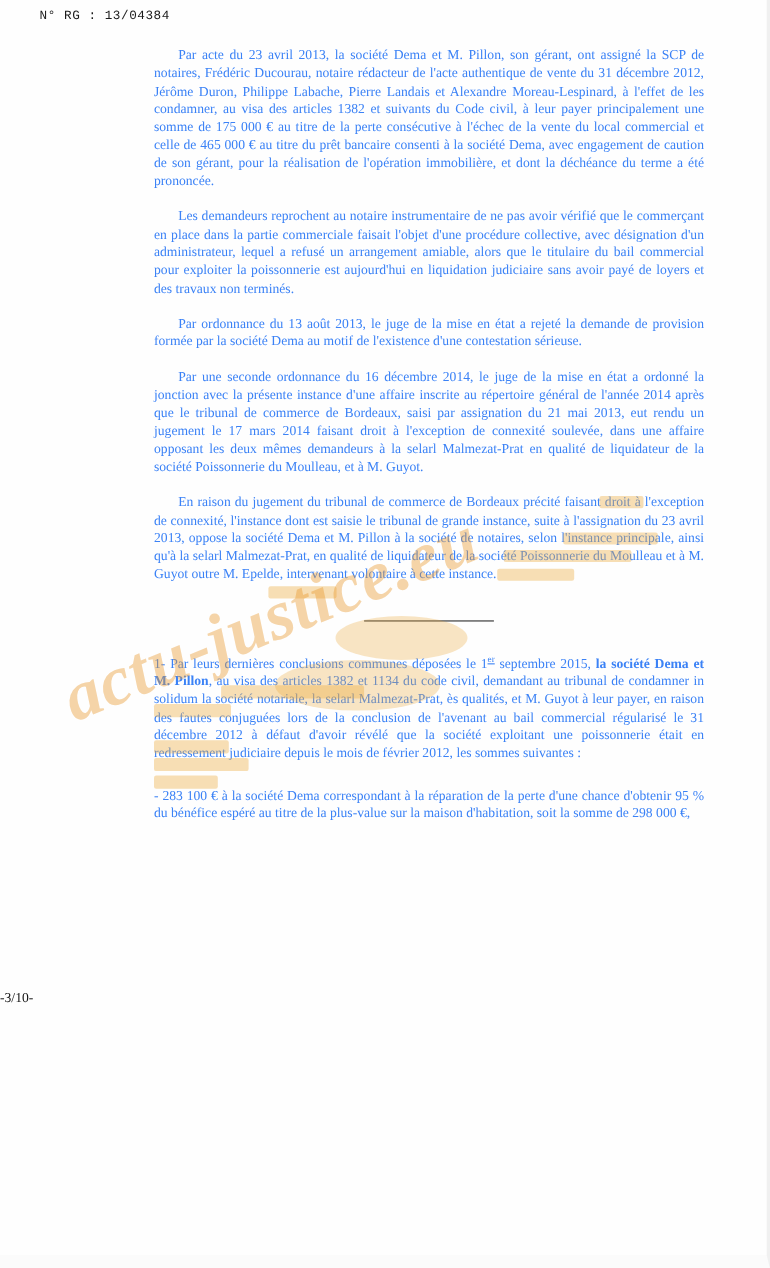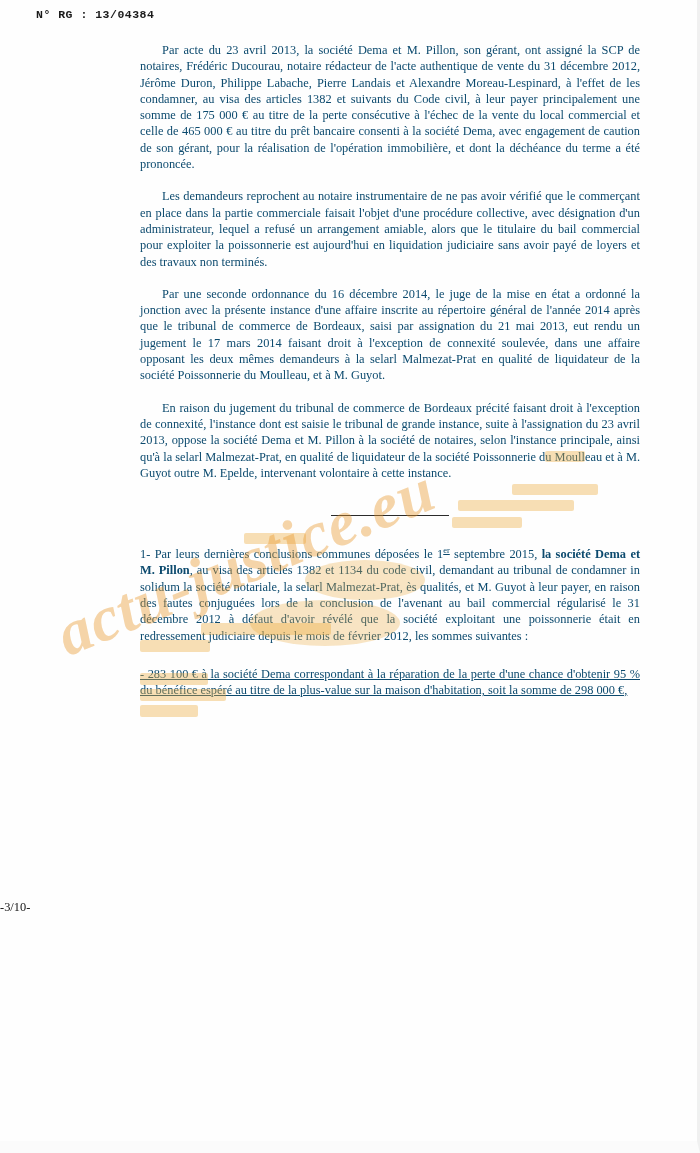--- a/index.html
+++ b/index.html
@@ -33,42 +33,40 @@
   }
   .rg-header {
     position: absolute;
     top: 8px;
     left: 36px;
     font-family: "Liberation Mono", monospace;
     font-size: 11.5px;
     letter-spacing: 0.5px;
     color: #1a1a1a;
     white-space: nowrap;
-    font-weight: bold;
   }
   .body-area {
     position: absolute;
     top: 42px;
     left: 140px;
     width: 500px;
   }
   p.para {
     margin: 0 0 16px 0;
     font-size: 12.4px;
     line-height: 16.3px;
     text-align: justify;
     text-indent: 22px;
-    color: #0c4a6e;
+    color: #3b82f6;
   }
   p.para.noindent {
     text-indent: 0;
   }
   p.gap-top {
     margin-top: 22px;
-    text-decoration: underline;
   }
   .divider-wrap {
     margin: 34px 0 30px 0;
     display: flex;
     justify-content: center;
   }
   .divider {
     width: 118px;
     height: 0;
     border-top: 1px solid #2b2b2b;
@@ -134,20 +132,21 @@
 <body>
 
 <div class="page">
 
   <div class="rg-header">N° RG : 13/04384</div>
 
   <div class="body-area">
 
     <p class="para">Par acte du 23 avril 2013, la société Dema et M. Pillon, son gérant, ont assigné la SCP de notaires, Frédéric Ducourau, notaire rédacteur de l'acte authentique de vente du 31 décembre 2012, Jérôme Duron, Philippe Labache, Pierre Landais et Alexandre Moreau-Lespinard, à l'effet de les condamner, au visa des articles 1382 et suivants du Code civil, à leur payer principalement une somme  de 175 000 € au titre de la perte consécutive à l'échec de la vente du local commercial et celle de 465 000 € au titre du prêt bancaire consenti à la société Dema, avec engagement de caution de son gérant, pour la réalisation de l'opération immobilière, et dont la déchéance du terme a été prononcée.</p>
     <p class="para">Les demandeurs reprochent au notaire instrumentaire de ne pas avoir vérifié que le commerçant en place dans la partie commerciale faisait l'objet d'une procédure collective, avec désignation d'un administrateur, lequel a refusé un arrangement amiable, alors que le titulaire du bail commercial pour exploiter la poissonnerie est aujourd'hui en liquidation judiciaire sans avoir payé de loyers et des travaux non terminés.</p>
+    <p class="para">Par ordonnance du 13 août 2013, le juge de la mise en état a rejeté la demande de provision formée par la société Dema au motif de l'existence d'une contestation sérieuse.</p>
     <p class="para">Par une seconde ordonnance du 16 décembre 2014, le juge de la mise en état a ordonné la jonction avec la présente instance d'une affaire inscrite au répertoire général de l'année 2014 après que le tribunal de commerce de Bordeaux, saisi par assignation du 21 mai 2013, eut rendu un jugement le 17 mars 2014 faisant droit à l'exception de connexité soulevée, dans une affaire opposant les deux mêmes demandeurs à la selarl Malmezat-Prat en qualité de liquidateur de la société Poissonnerie du Moulleau, et à M. Guyot.</p>
     <p class="para">En raison du jugement du tribunal de commerce de Bordeaux précité faisant droit à l'exception de connexité, l'instance dont est saisie le tribunal de grande instance, suite à l'assignation du 23 avril 2013, oppose la société Dema et M. Pillon à la société de notaires, selon l'instance principale, ainsi qu'à la selarl Malmezat-Prat, en qualité de liquidateur de la société Poissonnerie du Moulleau et à M. Guyot outre M. Epelde, intervenant volontaire à cette instance.</p>
 
     <div class="divider-wrap">
       <div class="divider"></div>
     </div>
 
     <p class="para noindent"><span>1- Par leurs dernières conclusions communes déposées le 1</span><sup>er</sup><span> septembre 2015, </span><span class="bold">la société Dema et M. Pillon</span><span>, au visa des articles 1382 et 1134 du code civil, demandant au tribunal de condamner in solidum la société notariale, la selarl Malmezat-Prat, ès qualités, et M. Guyot à leur payer, en raison des fautes conjuguées lors de la conclusion de l'avenant au bail commercial régularisé le 31 décembre 2012 à défaut d'avoir révélé que la société exploitant une poissonnerie était en redressement judiciaire depuis le mois de février 2012, les sommes suivantes :</span></p>
 
     <p class="para noindent gap-top">- 283 100 € à la société Dema correspondant à la réparation de la perte d'une chance d'obtenir 95 % du bénéfice espéré au titre de la plus-value sur la maison d'habitation, soit la somme de 298 000 €,</p>

